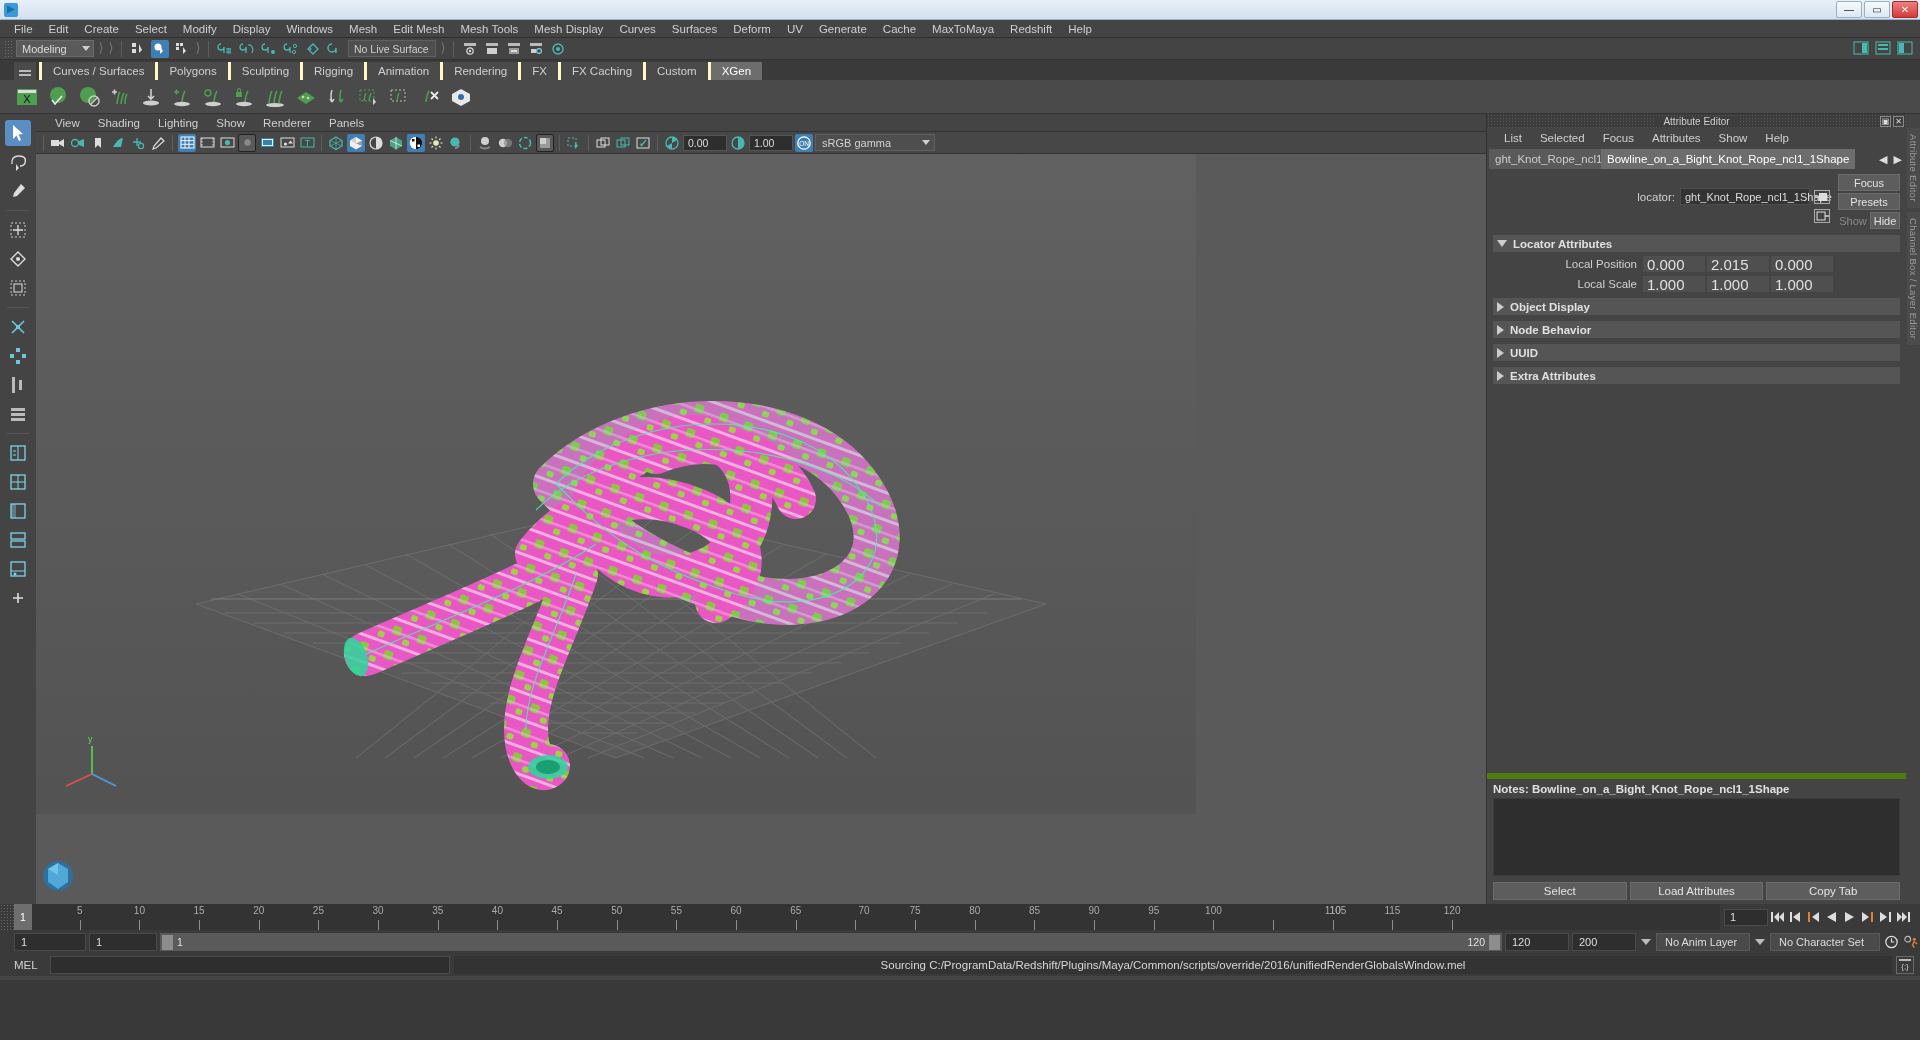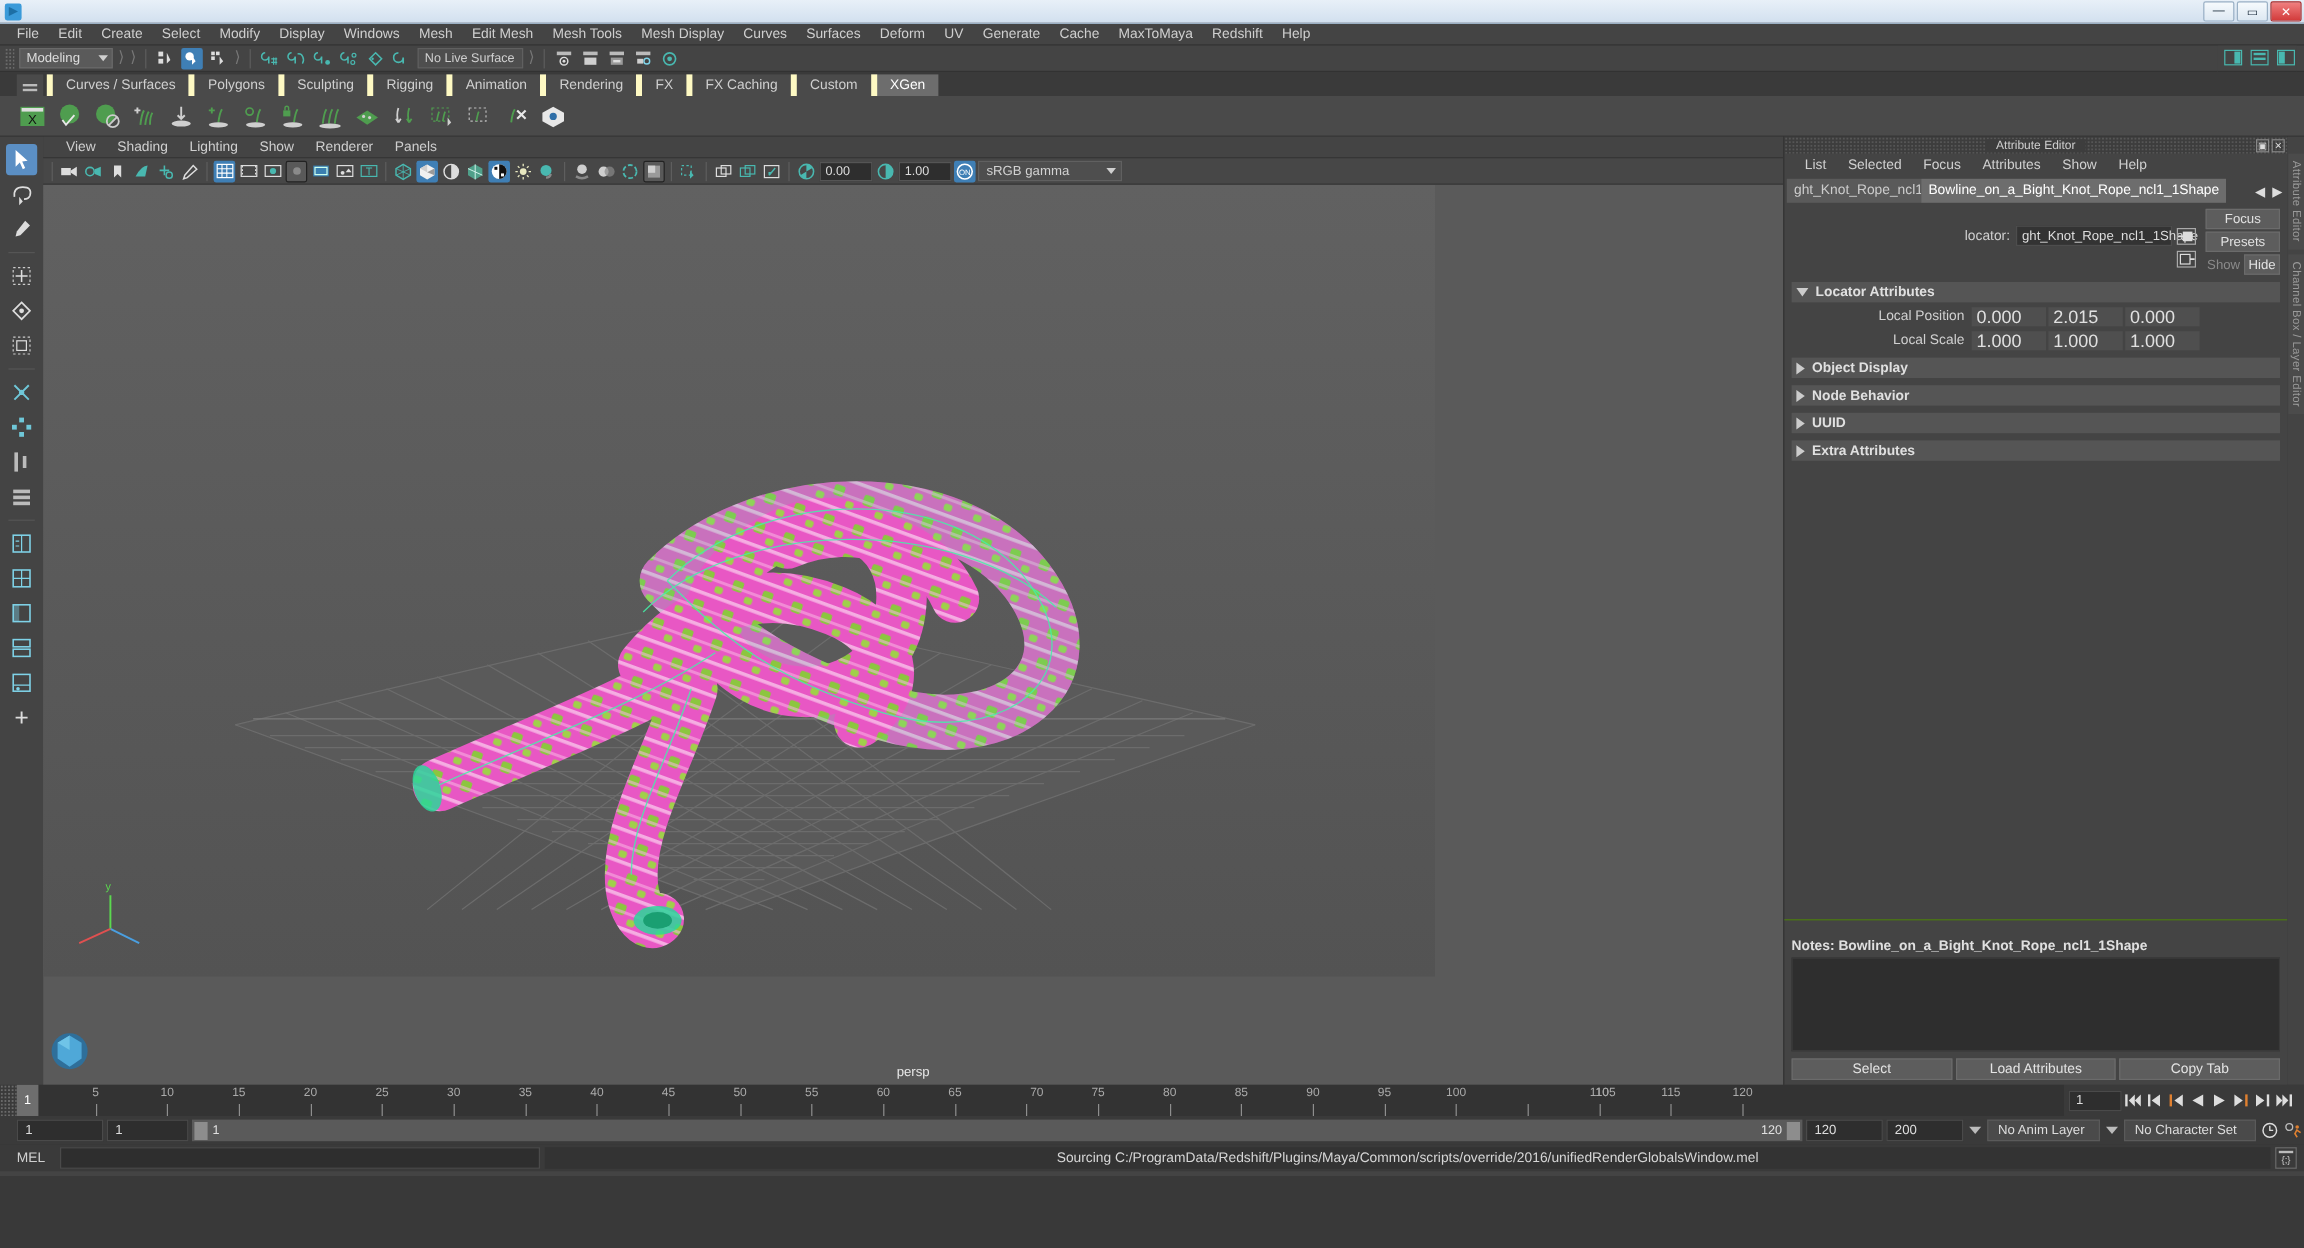--- a/index.html
+++ b/index.html
@@ -47,21 +47,21 @@
     font-size:10.5px; display:flex; align-items:center; padding-left:5px; color:#cfcfcf; }
   .statusrow .right { position:absolute; right:4px; display:flex; gap:4px; align-items:center;}
 
   
   .shelf-tabs { height:20px; background:#3a3a3a; display:flex; align-items:flex-end;
     padding-left:14px; }
   .hamb { width:22px; height:18px; display:flex; align-items:center; justify-content:center;
     background:#4a4a4a; margin-right:3px;}
   .hamb i{display:block;width:12px;height:2px;background:#bbb;box-shadow:0 4px 0 #bbb;}
   .stab { height:18px; line-height:18px; padding:0 11px; background:#4a4a4a;
-    border-left:5px solid #fef9c3; font-size:11.5px; color:#cfcfcf; }
+    border-left:3px solid #fef9c3; font-size:11.5px; color:#cfcfcf; }
   .stab.active { background:#6d6d6d; color:#fff; }
   .shelf-icons { height:34px; background:#4a4a4a; display:flex; align-items:center;
     padding-left:14px; gap:5px; border-bottom:1px solid #333;}
   .sico { width:26px; height:26px; display:flex; align-items:center; justify-content:center; }
 
   
   .main { display:flex; height:790px; }
 
   
   .toolcol { width:36px; background:#444; display:flex; flex-direction:column;
@@ -117,21 +117,21 @@
   .abtn.flat{ background:none;border:none;color:#8a8a8a;}
   .sect { height:17px; background:#555; display:flex; align-items:center; margin-top:6px;
     font-size:11.5px; font-weight:bold; color:#e0e0e0; padding-left:4px;}
   .tri { width:0;height:0; margin-right:6px; }
   .tri.down{ border-left:5px solid transparent;border-right:5px solid transparent;border-top:7px solid #ccc;}
   .tri.right{ border-top:5px solid transparent;border-bottom:5px solid transparent;border-left:7px solid #ccc;}
   .attr-row { display:flex; align-items:center; margin-top:4px; }
   .attr-lbl { width:150px; text-align:right; padding-right:6px; font-size:11.5px; color:#d0d0d0;}
   .attr-f { width:62px; height:16px; background:#4f4f4f; border:none; font-size:15px;
     color:#e0e0e0; display:flex; align-items:center; padding-left:4px; margin-right:2px;}
-  .notes-wrap{ border-top:1px solid #4d7c0f; padding:16px 6px 6px 6px;}
+  .notes-wrap{ border-top:6px solid #4d7c0f; padding:4px 6px 6px 6px;}
   .notes-lbl{ font-size:11.5px; color:#e0e0e0; font-weight:bold; margin-bottom:3px;}
   .notes-box{ height:78px; background:#2e2e2e; border:1px solid #3a3a3a;}
   .ae-foot{ display:flex; gap:3px; padding:0 6px 4px 6px;}
   .ae-foot .fb{ flex:1; height:18px; background:#5d5d5d; border:1px solid #6b6b6b;
     font-size:11.5px; display:flex;align-items:center;justify-content:center; color:#e4e4e4;}
   .vtabs { width:14px; background:#444; display:flex; flex-direction:column; align-items:center;
     padding-top:14px; }
   .vtab { writing-mode:vertical-rl; font-size:9.5px; color:#9a9a9a; background:#4b4b4b;
     padding:6px 1px; margin-bottom:4px; letter-spacing:0.3px;}
 
@@ -871,21 +871,20 @@
           <text x="52" y="588" font-size="9" fill="#5bd94f" font-family="Liberation Sans">y</text>
         </g>
       </svg>
 
       <svg style="position:absolute; left:4px; bottom:10px;" width="36" height="36" viewBox="0 0 36 36">
         <circle cx="18" cy="18" r="15" fill="#2f6f9a"></circle>
         <path d="M18 5 L28 11 L28 24 L18 31 L8 24 L8 11 Z" fill="#4fa8d8"></path>
         <path d="M18 5 L18 17 L8 11 Z" fill="#6fc4e8"></path>
       </svg>
 
-      <div class="persp-lbl">persp</div>
     </div>
   </div>
 
   <div class="aecol">
     <div class="ae-title">
       <span>Attribute Editor</span>
       <div class="btns">
         <div class="tb">▣</div>
         <div class="tb">✕</div>
       </div>

